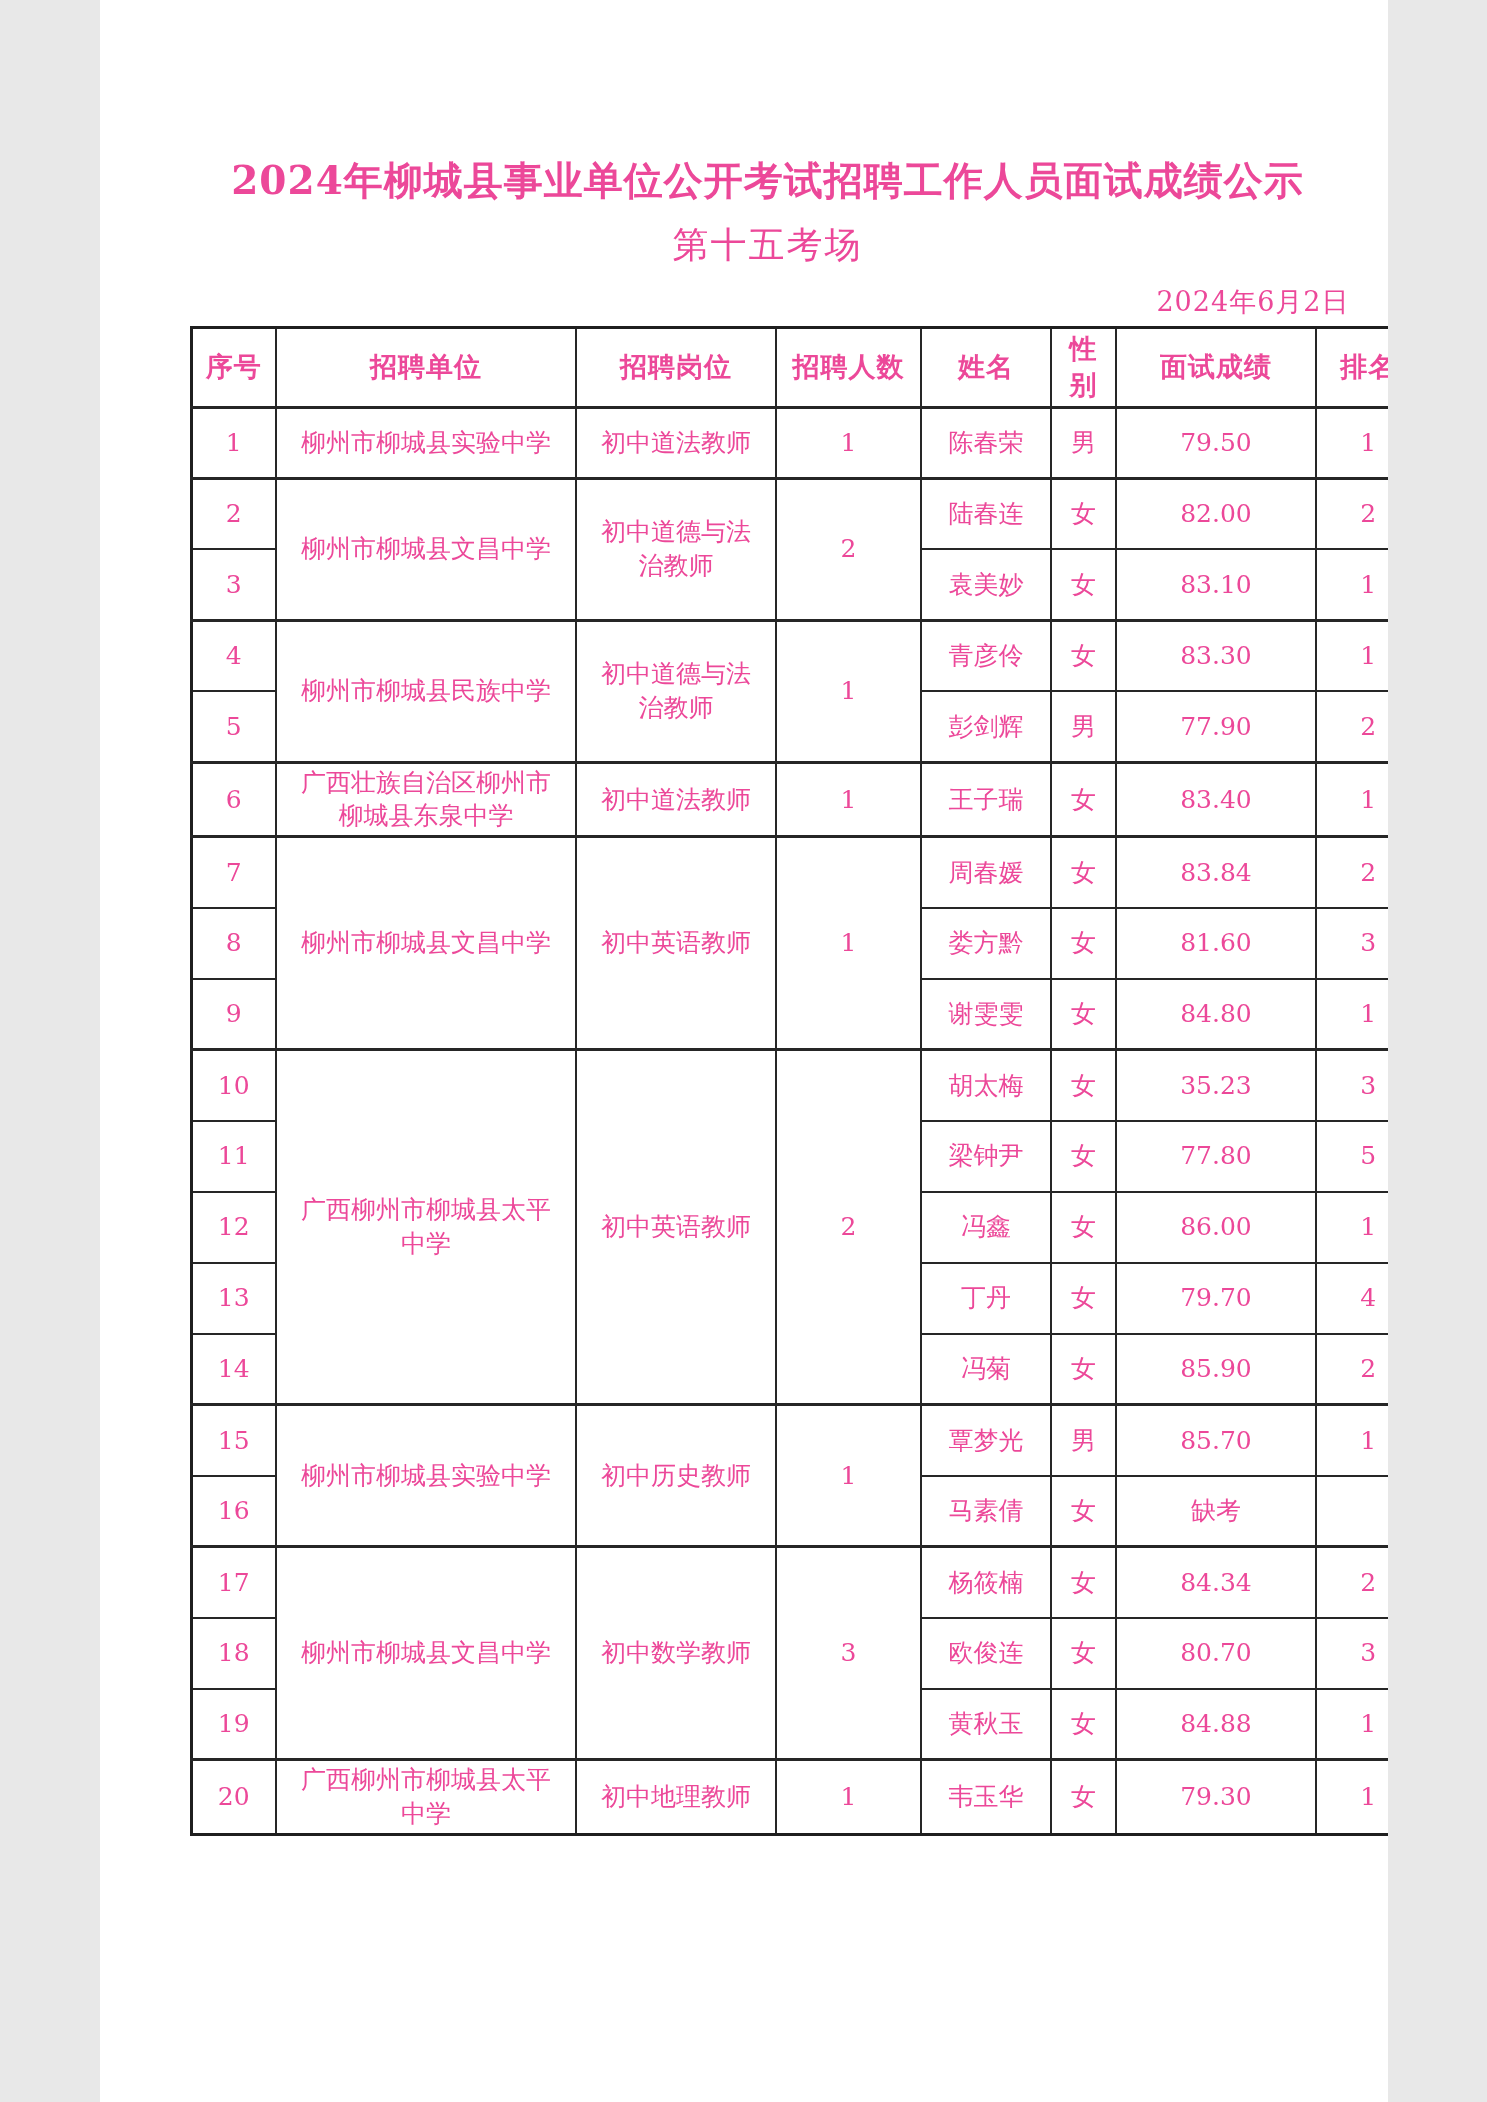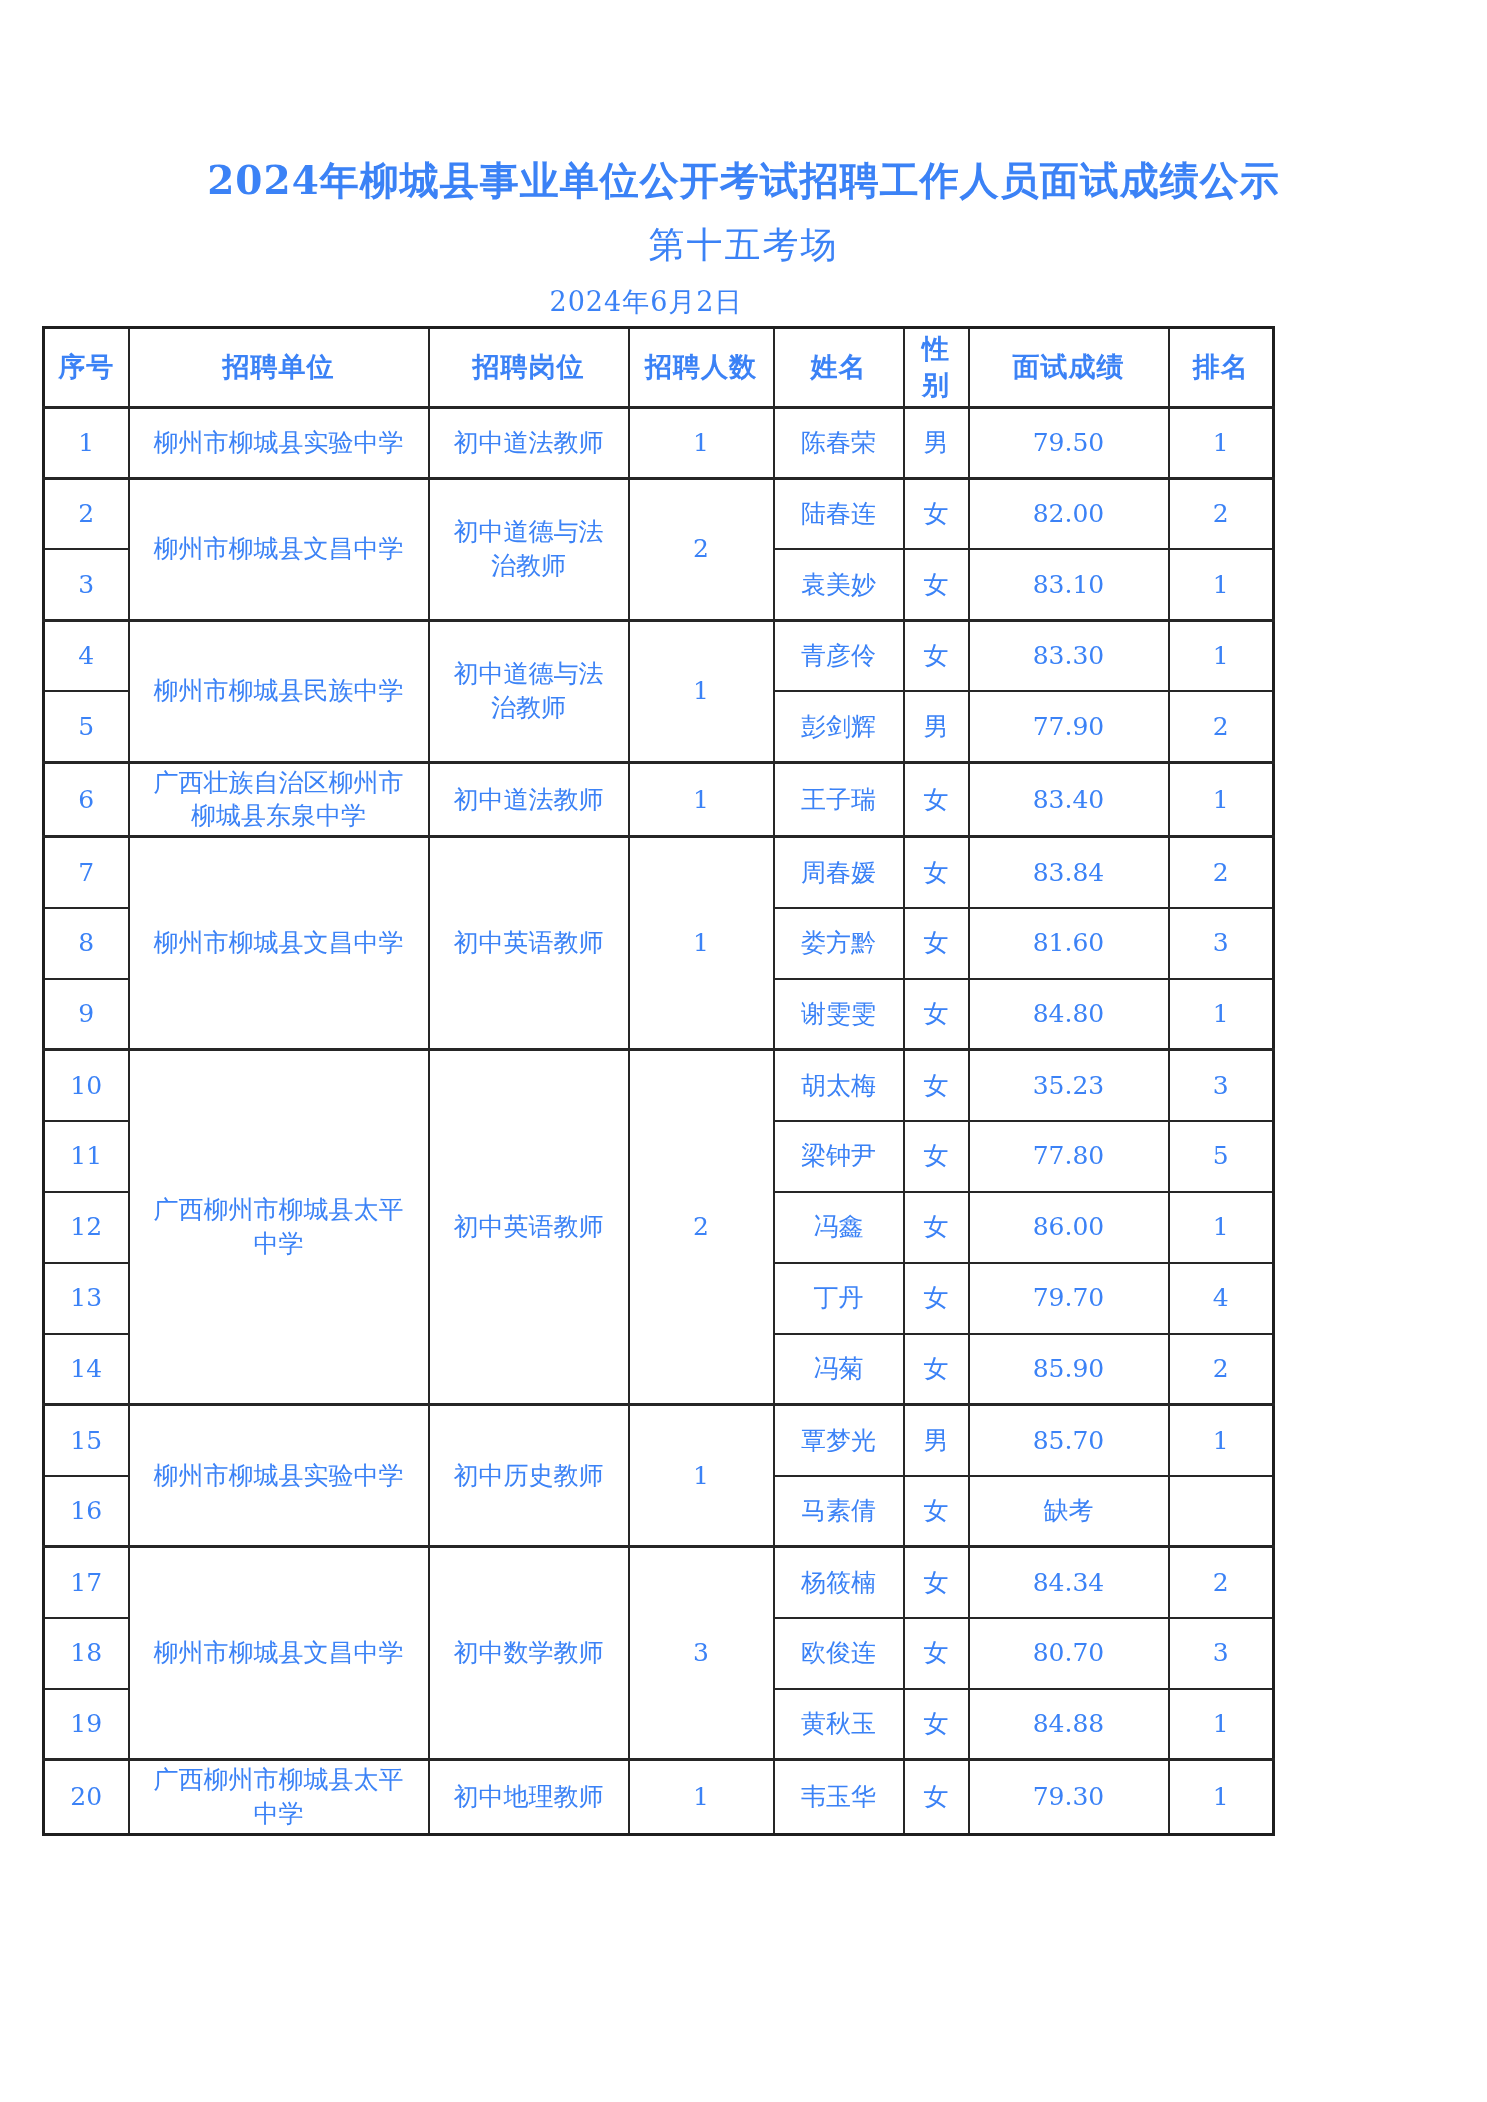--- a/index.html
+++ b/index.html
@@ -2,27 +2,28 @@
 <html lang="zh"><head>
 <meta charset="utf-8">
 <style>
   html, body {
     margin: 0;
     padding: 0;
     background: #e8e8e8;
   }
   .page {
     position: relative;
-    width: 1487px;
+    width: 1240px;
     height: 2102px;
     margin: 0 auto;
     background: #ffffff;
-    color: #3b82f6;
+    color: #ec4899;
     font-family: "DejaVu Serif", "Liberation Serif", serif;
     overflow: hidden;
+    padding-left: 48px;
   }
   .doc-title {
     padding-top: 158px;
     text-align: center;
     font-size: 39px;
     font-weight: bold;
     letter-spacing: 1px;
     line-height: 1.15;
   }
   .doc-subtitle {
@@ -30,21 +31,21 @@
     text-align: center;
     font-size: 36px;
     font-weight: normal;
     letter-spacing: 2px;
   }
   .doc-date {
     width: 1230px;
     margin: 14px 0 6px 90px;
     padding-right: 118px;
     box-sizing: border-box;
-    text-align: center;
+    text-align: right;
     font-size: 27px;
     letter-spacing: 1px;
   }
   table.results {
     margin-left: 42px;
     width: 1230px;
     border-collapse: collapse;
     table-layout: fixed;
     font-size: 25px;
   }

